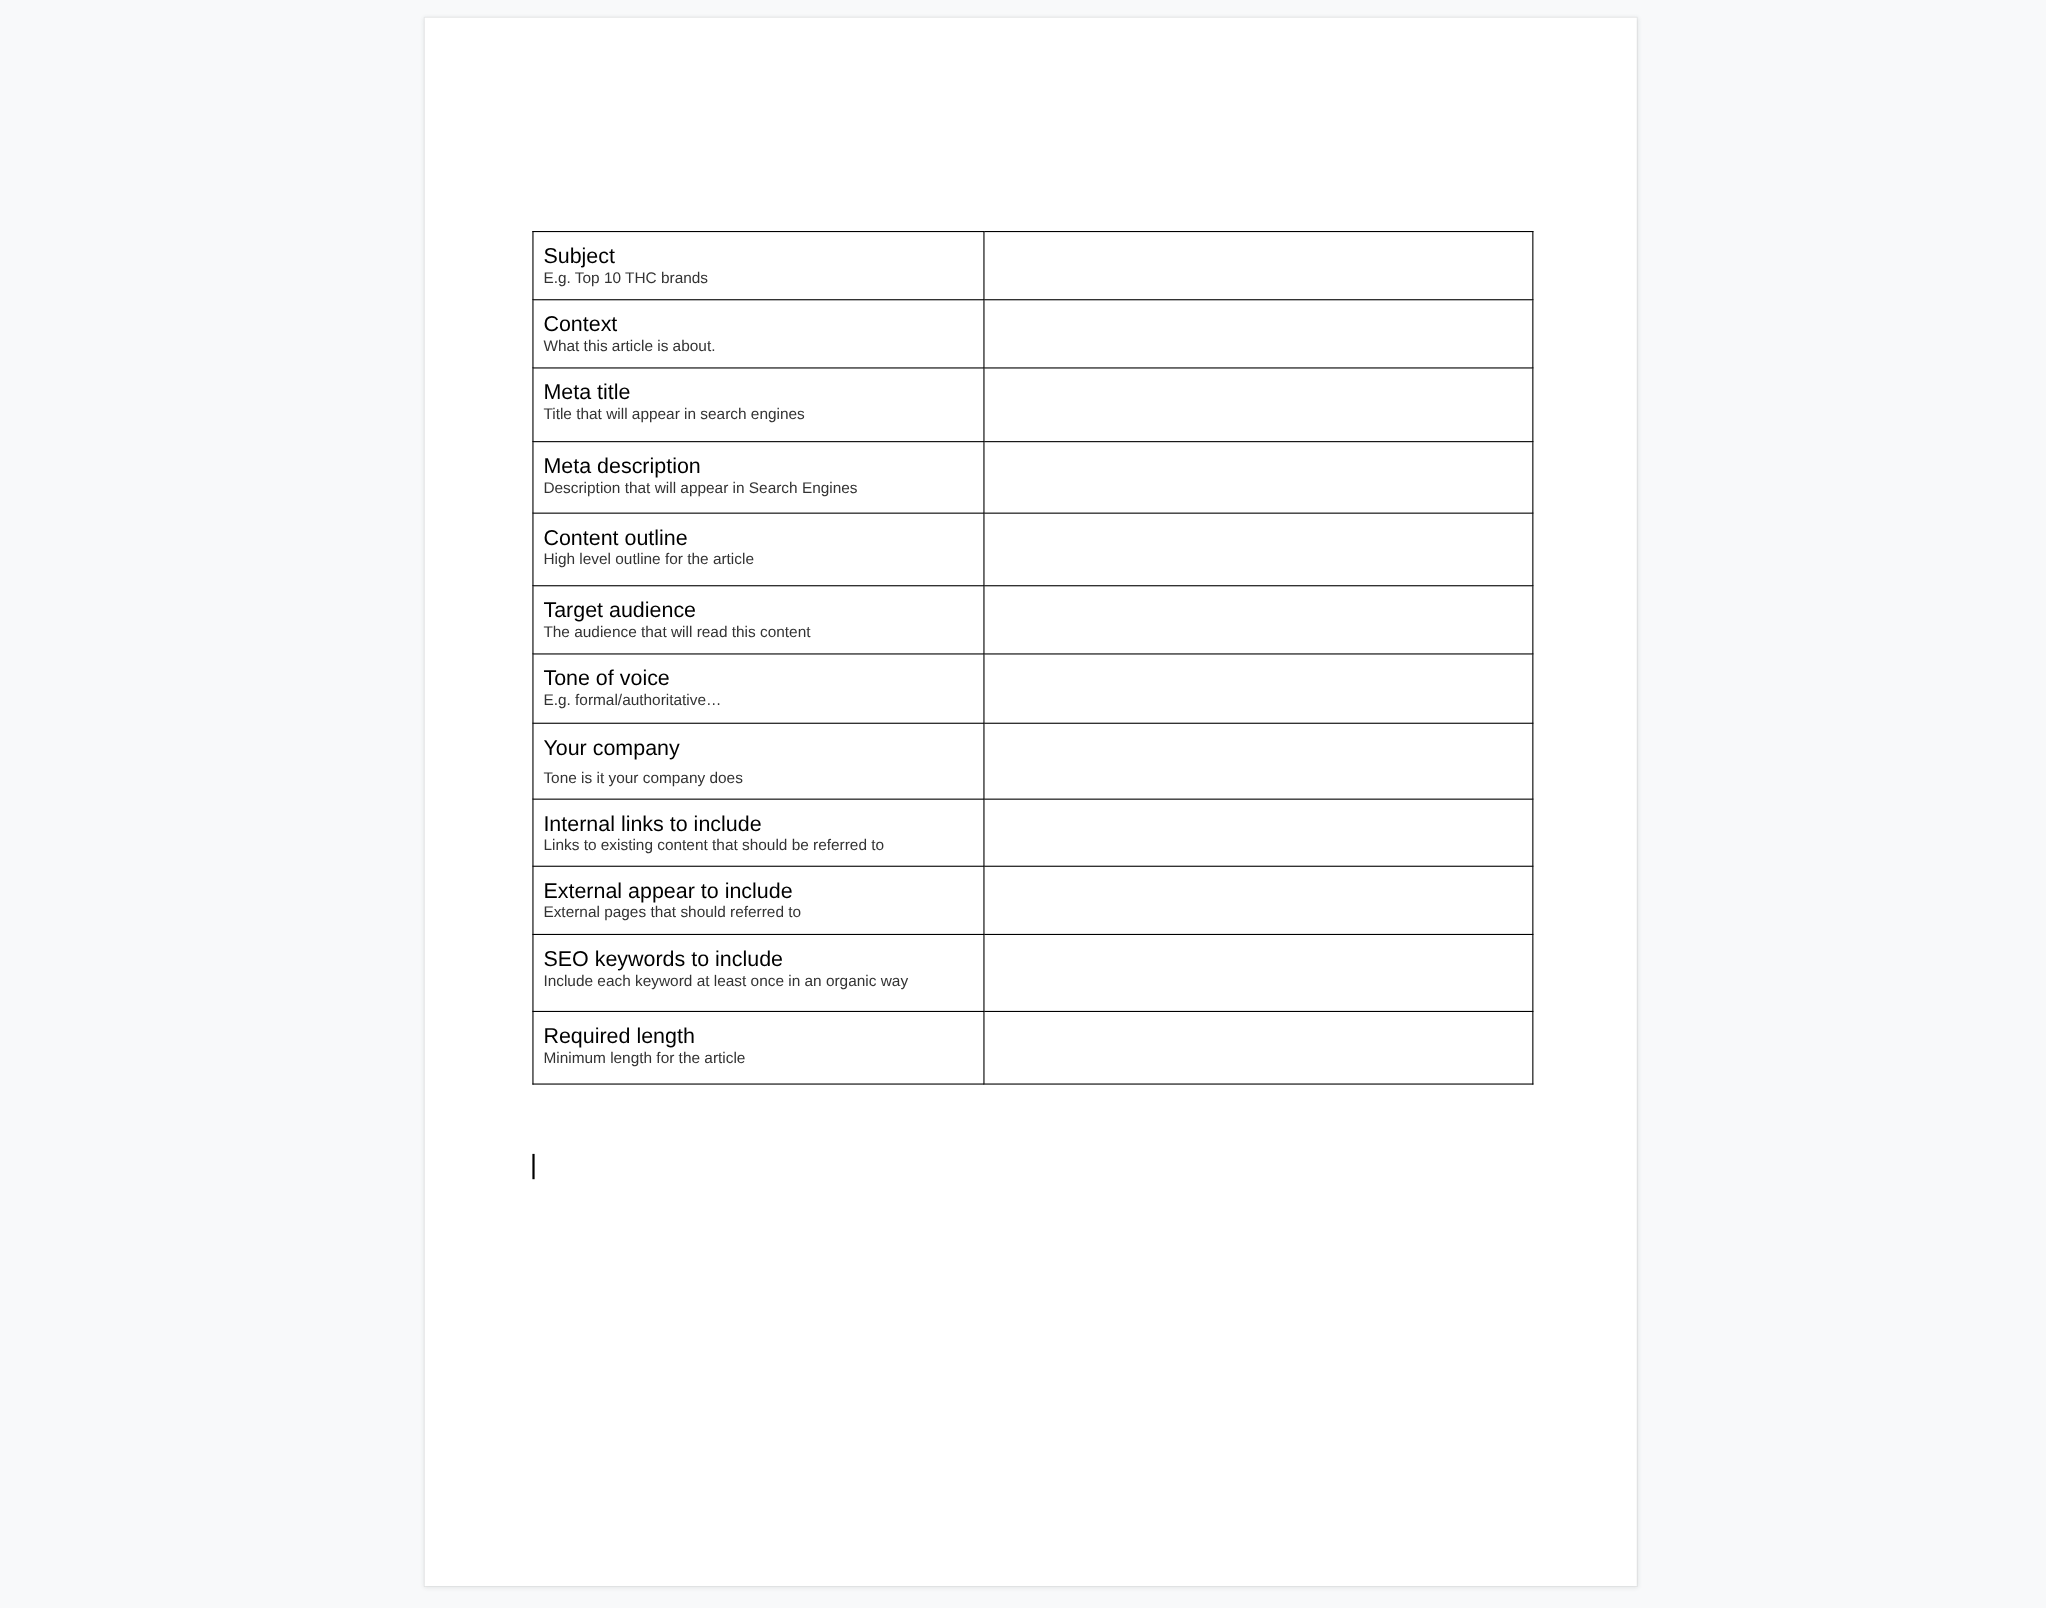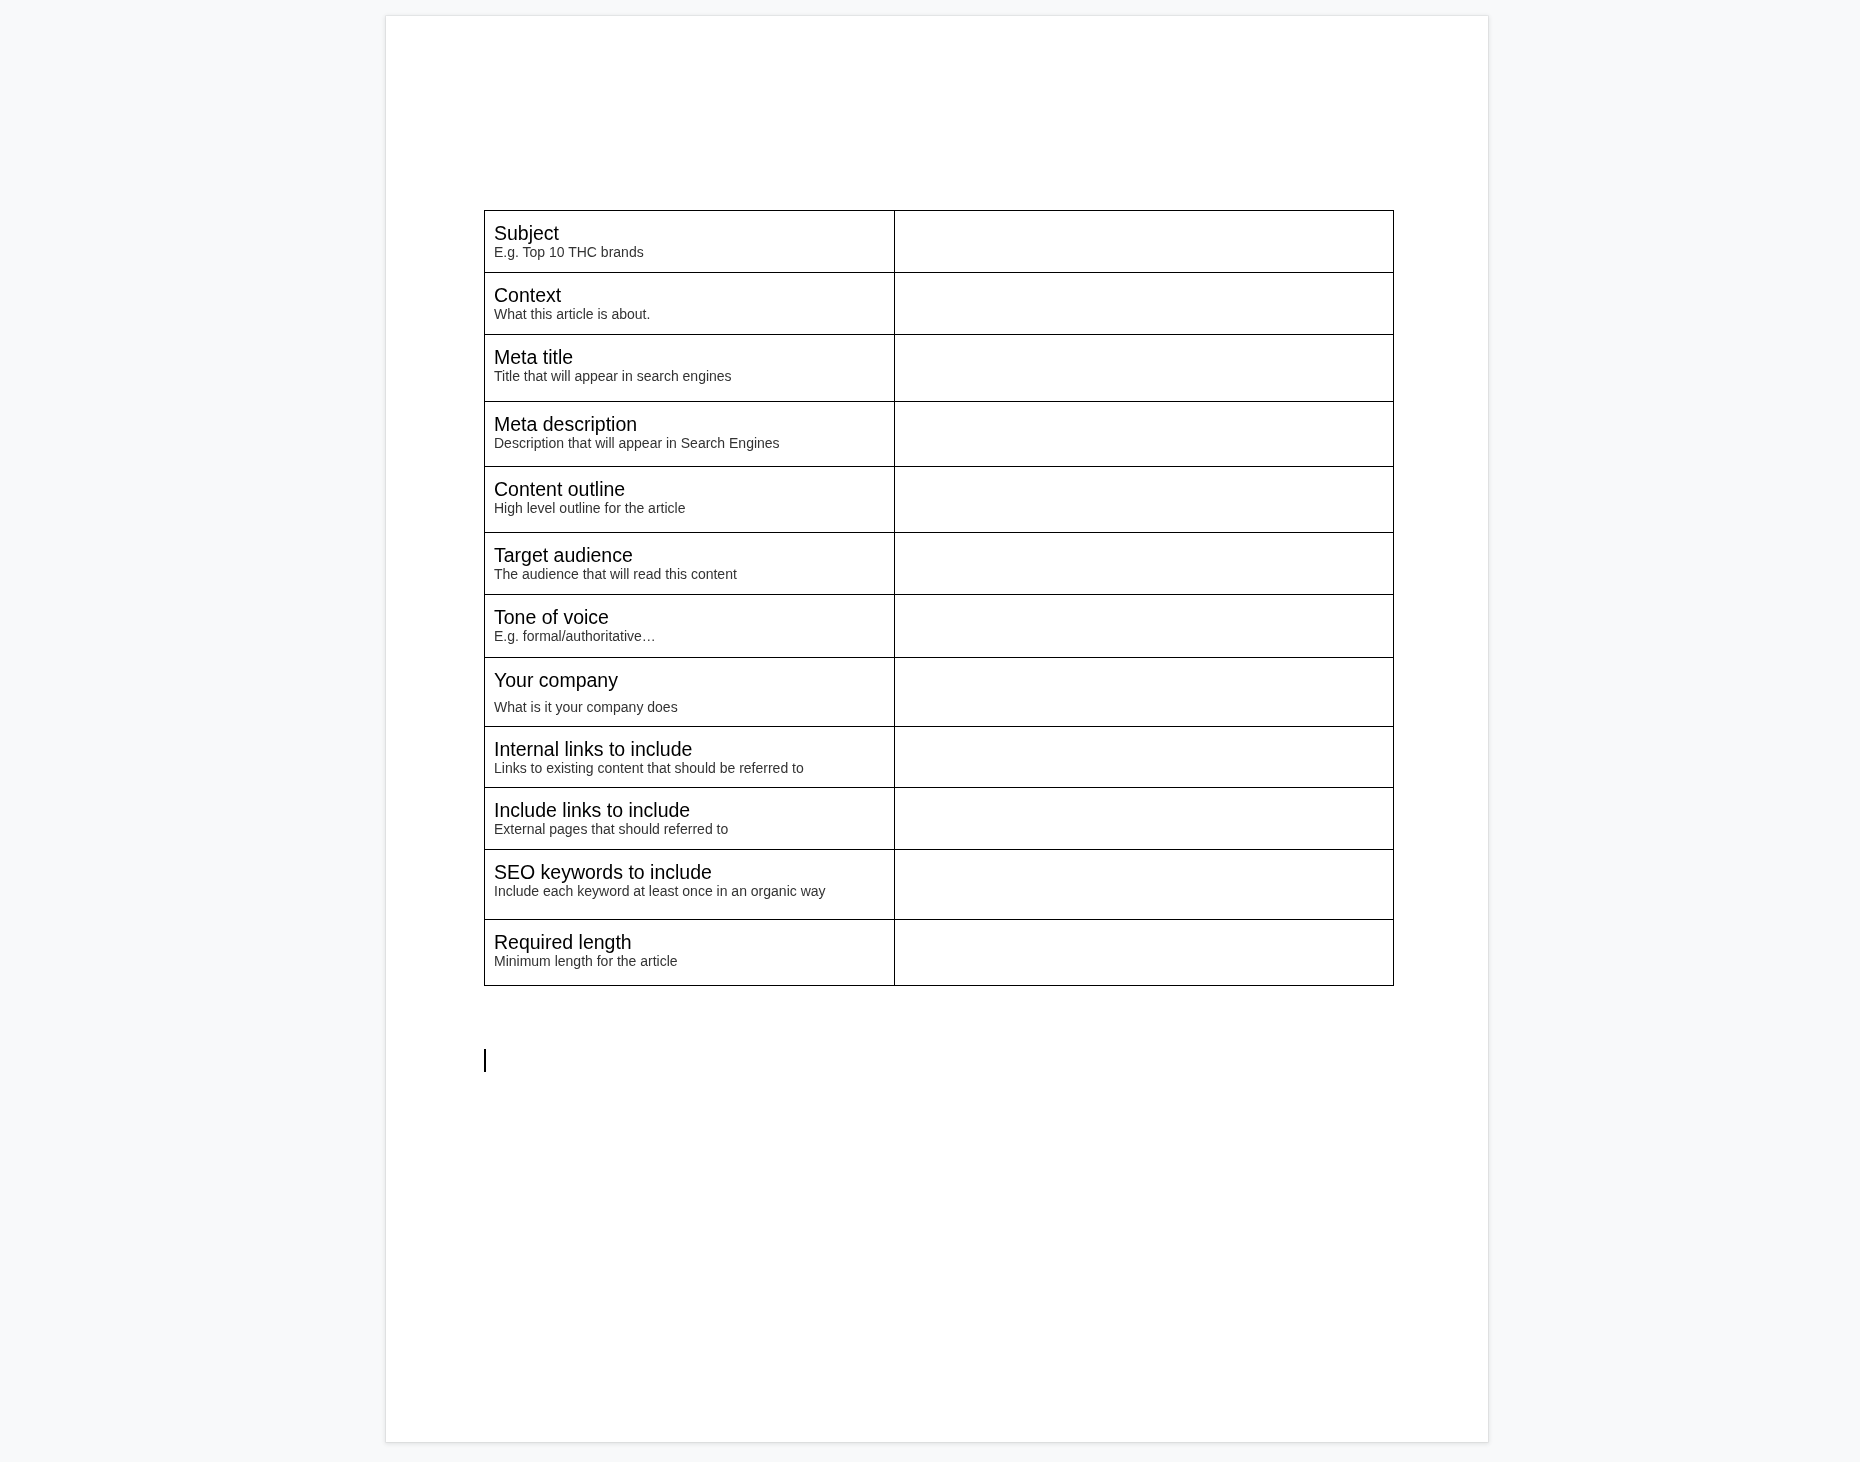--- a/index.html
+++ b/index.html
@@ -140,38 +140,38 @@
             <span class="field-title">Tone of voice</span>
             <span class="field-hint">E.g. formal/authoritative…</span>
           </div>
         </td>
         <td class="value-cell"></td>
       </tr>
       <tr style="height:69px">
         <td class="label-cell">
           <div class="cell-inner">
             <span class="field-title">Your company</span>
-            <span class="field-hint spaced">What is it your company does</span>
+            <span class="field-hint spaced">Tone is it your company does</span>
           </div>
         </td>
         <td class="value-cell"></td>
       </tr>
       <tr style="height:61px">
         <td class="label-cell">
           <div class="cell-inner">
             <span class="field-title">Internal links to include</span>
             <span class="field-hint">Links to existing content that should be referred to</span>
           </div>
         </td>
         <td class="value-cell"></td>
       </tr>
       <tr style="height:62px">
         <td class="label-cell">
           <div class="cell-inner">
-            <span class="field-title">Include links to include</span>
+            <span class="field-title">External appear to include</span>
             <span class="field-hint">External pages that should referred to</span>
           </div>
         </td>
         <td class="value-cell"></td>
       </tr>
       <tr style="height:70px">
         <td class="label-cell">
           <div class="cell-inner">
             <span class="field-title">SEO keywords to include</span>
             <span class="field-hint">Include each keyword at least once in an organic way</span>

